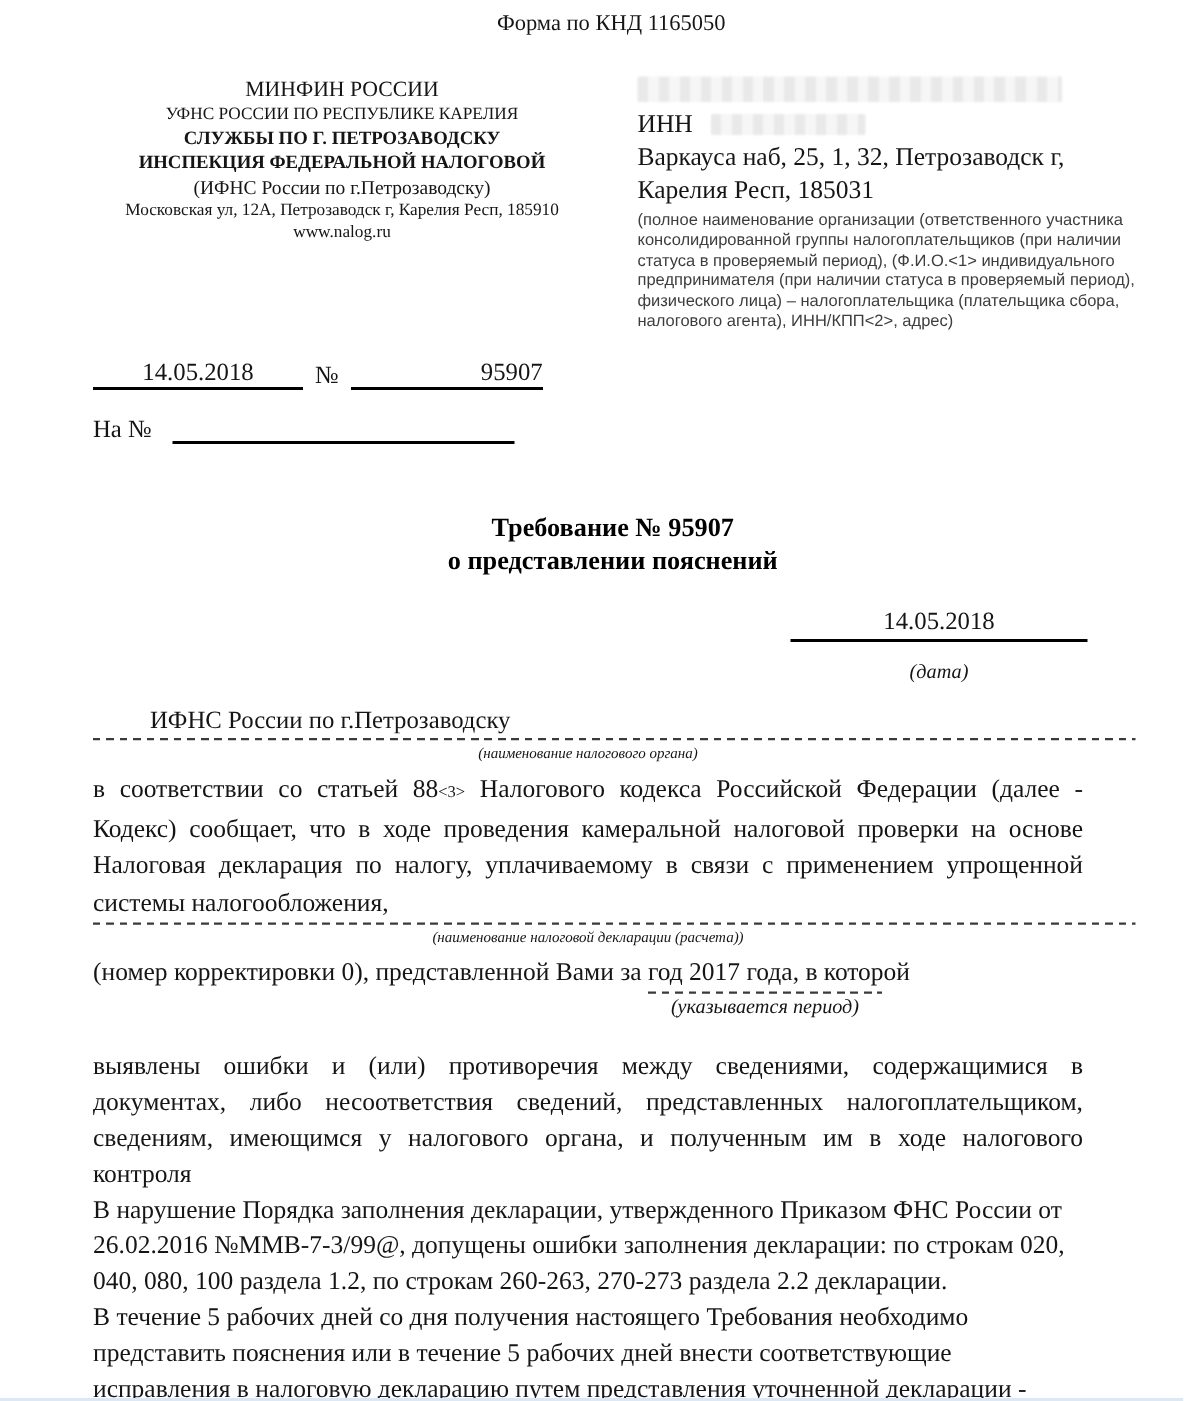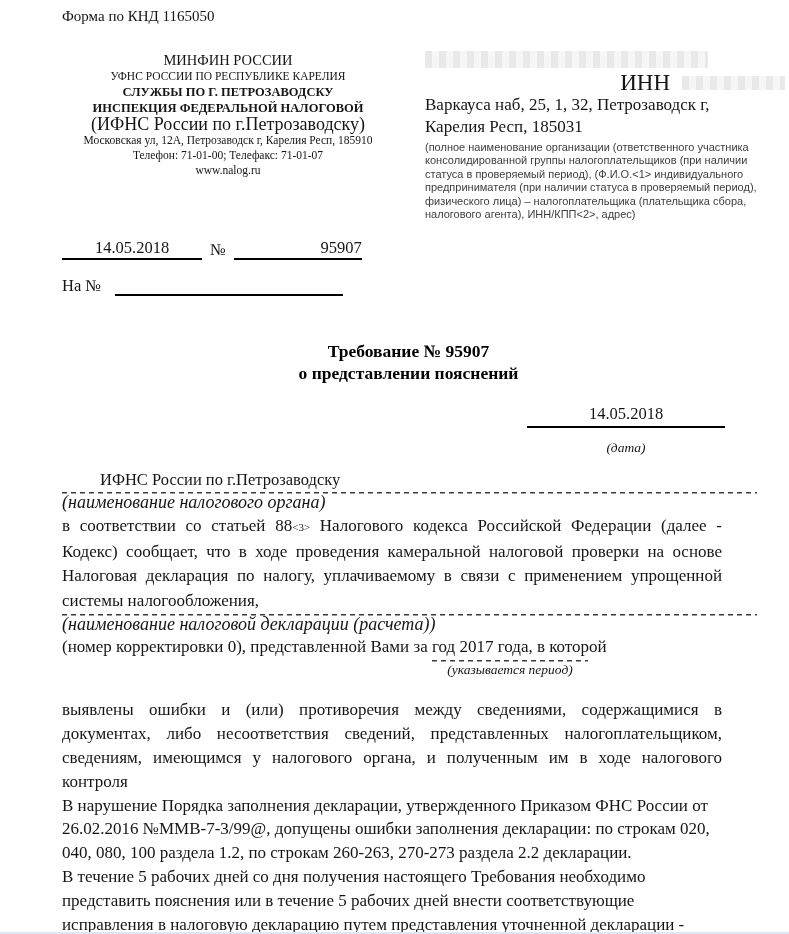--- a/index.html
+++ b/index.html
@@ -3,37 +3,37 @@
 <meta charset="utf-8">
 <style>
   html,body{margin:0;padding:0;background:#ffffff;}
   .page{
     position:relative; width:789px; height:934px; overflow:hidden;
     background:#ffffff; color:#151515;
     font-family:"Liberation Serif", serif;
     box-sizing:border-box; padding:8px 34px 0 62px;
     border-bottom:2px solid #dce9f5;
   }
-  .form-kind{ text-align:left; font-size:15px; padding-right:2px; }
+  .form-kind{ text-align:center; font-size:15px; padding-right:2px; }
 
   .header-row{ display:flex; margin-top:26px; }
   .sender{ width:332px; text-align:center; line-height:15.5px; flex:none; }
   .sender .s-big{ font-size:14.5px; line-height:18px; }
   .sender .s-mid{ font-size:11.5px; line-height:15px; }
   .sender .s-bold{ font-size:12.5px; font-weight:bold; line-height:16px; }
-  .sender .s-par{ font-size:18px; line-height:17px;text-align:center; }
+  .sender .s-par{ font-size:13px; line-height:17px;text-align:center; }
   .sender .s-small{ font-size:11.5px; line-height:15px; }
 
   .recipient{ margin-left:31px; width:360px; flex:none; }
   .redact{
     background:repeating-linear-gradient(90deg,#e9e9e9 0 7px,#f6f6f6 7px 14px);
     filter:blur(0.6px); border-radius:1px;
   }
   .redact-name{ width:283px; height:17px; margin-bottom:4px; }
-  .inn-line{ font-size:23px; display:flex; align-items:center; height:22px;justify-content:flex-end; }
+  .inn-line{ font-size:17px; display:flex; align-items:center; height:22px; }
   .redact-inn{ display:inline-block; width:103px; height:14px; margin-left:12px; }
   .addr{ font-size:17px; line-height:22px; }
   .caption-sans{
     font-family:"Liberation Sans", sans-serif;
     font-size:11px; line-height:13.4px; color:#3d3d3d; width:350px; margin-top:3px;
   }
 
   .docnum-row{ margin-top:17px; font-size:16.5px; display:flex; align-items:flex-end; }
   .uline{ border-bottom:2px solid #000; text-align:center; }
   .u-date{ width:140px; }
@@ -49,21 +49,21 @@
   .date-block{ width:198px; margin-left:465px; margin-top:20px; text-align:center; }
   .date-val{ font-size:16.5px; border-bottom:2px solid #000; padding-bottom:2px; }
   .date-cap{ font-style:italic; font-size:13.5px; padding-top:12px; }
 
   .org-line{ margin-top:13px; padding-left:38px; font-size:16.5px; line-height:22px; }
   .dash-rule{
     height:2px; width:695px; margin-top:1px;
     background:repeating-linear-gradient(90deg,#3a3a3a 0 5px,transparent 5px 9px);
     background-size:100% 1.5px; background-repeat:no-repeat; background-position:0 0;
   }
-  .cap-center{ font-style:italic; font-size:18px; line-height:17px; width:660px; }
+  .cap-center{ text-align:center; font-style:italic; font-size:10px; line-height:17px; width:660px; }
 
   .para{ margin:0; width:660px; font-size:17px; }
   .p1{ margin-top:3px; line-height:24.5px; text-align:justify; }
   .marker{ font-size:11px; }
   .p2{ margin-top:3px; line-height:22px; }
   .period-wrap{ width:300px; margin-left:298px; }
   .short-dash{
     height:2px; width:156px; margin:2px auto 0;
     background:repeating-linear-gradient(90deg,#3a3a3a 0 5px,transparent 5px 9px);
     background-size:100% 1.5px; background-repeat:no-repeat;
@@ -80,21 +80,20 @@
   <div class="form-kind">Форма по КНД 1165050</div>
 
   <div class="header-row">
     <div class="sender">
       <div class="s-big">МИНФИН РОССИИ</div>
       <div class="s-mid">УФНС РОССИИ ПО РЕСПУБЛИКЕ КАРЕЛИЯ</div>
       <div class="s-bold">СЛУЖБЫ ПО Г. ПЕТРОЗАВОДСКУ</div>
       <div class="s-bold">ИНСПЕКЦИЯ ФЕДЕРАЛЬНОЙ НАЛОГОВОЙ</div>
       <div class="s-par">(ИФНС России по г.Петрозаводску)</div>
       <div class="s-small">Московская ул, 12А, Петрозаводск г, Карелия Респ, 185910</div>
-      <div class="s-small">Телефон: 71-01-00; Телефакс: 71-01-07</div>
       <div class="s-small">www.nalog.ru</div>
     </div>
 
     <div class="recipient">
       <div class="redact redact-name"></div>
       <div class="inn-line">
         <span>ИНН</span>
         <span class="redact redact-inn"></span>
       </div>
       <div class="addr">Варкауса наб, 25, 1, 32, Петрозаводск г,</div>

